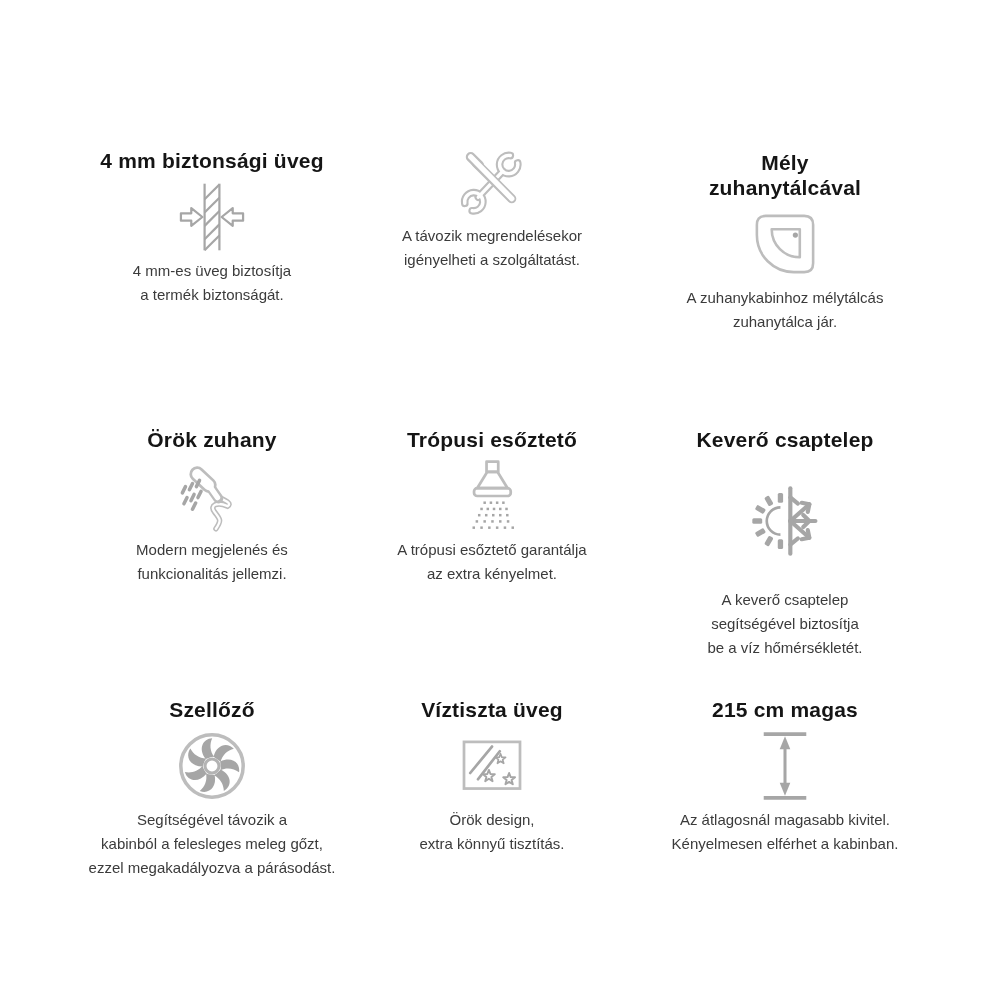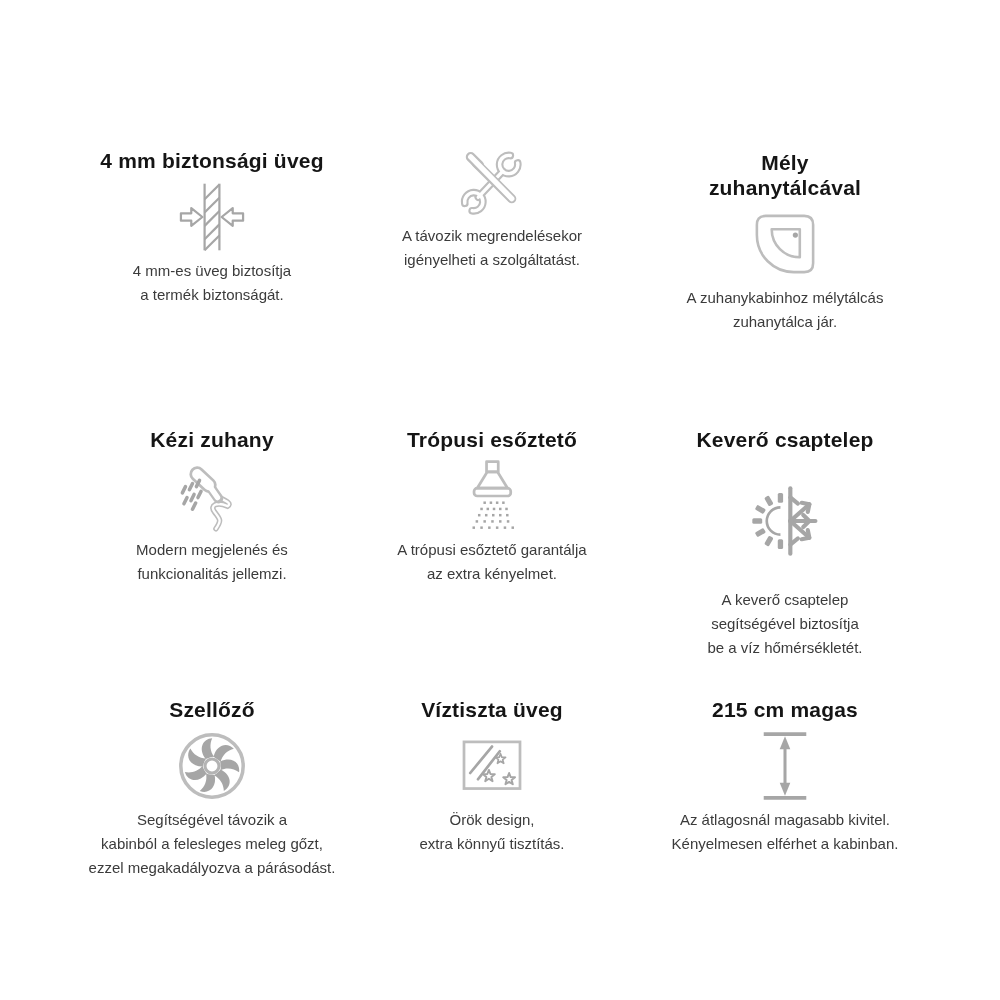--- a/index.html
+++ b/index.html
@@ -95,21 +95,21 @@
           <path d="M32,30 H70 V68 A38,38 0 0 1 32,30 Z"></path>
         </g>
         <circle cx="64" cy="38" r="3.5" class="fill-mid"></circle>
       </svg>
     </div>
     <div class="desc">A zuhanykabinhoz mélytálcás
 zuhanytálca jár.</div>
   </div>
 
   <div class="cell" style="left:42px;top:400px;">
-    <div class="title">Kézi zuhany</div>
+    <div class="title">Örök zuhany</div>
     <div class="iconbox">
       <svg width="80" height="78" viewBox="0 0 100 100">
         <g stroke-linecap="round">
           <g class="ol-light" stroke-width="7">
               <path d="M59,52 C70,57 75,60 70,63 C56,57 47,62 53,70 C60,80 63,80 55,92"></path>
             </g>
           <g class="wht" stroke-width="3">
               <path d="M59,52 C70,57 75,60 70,63 C56,57 47,62 53,70 C60,80 63,80 55,92"></path>
             </g>
           <g class="ol-light" stroke-width="13">

